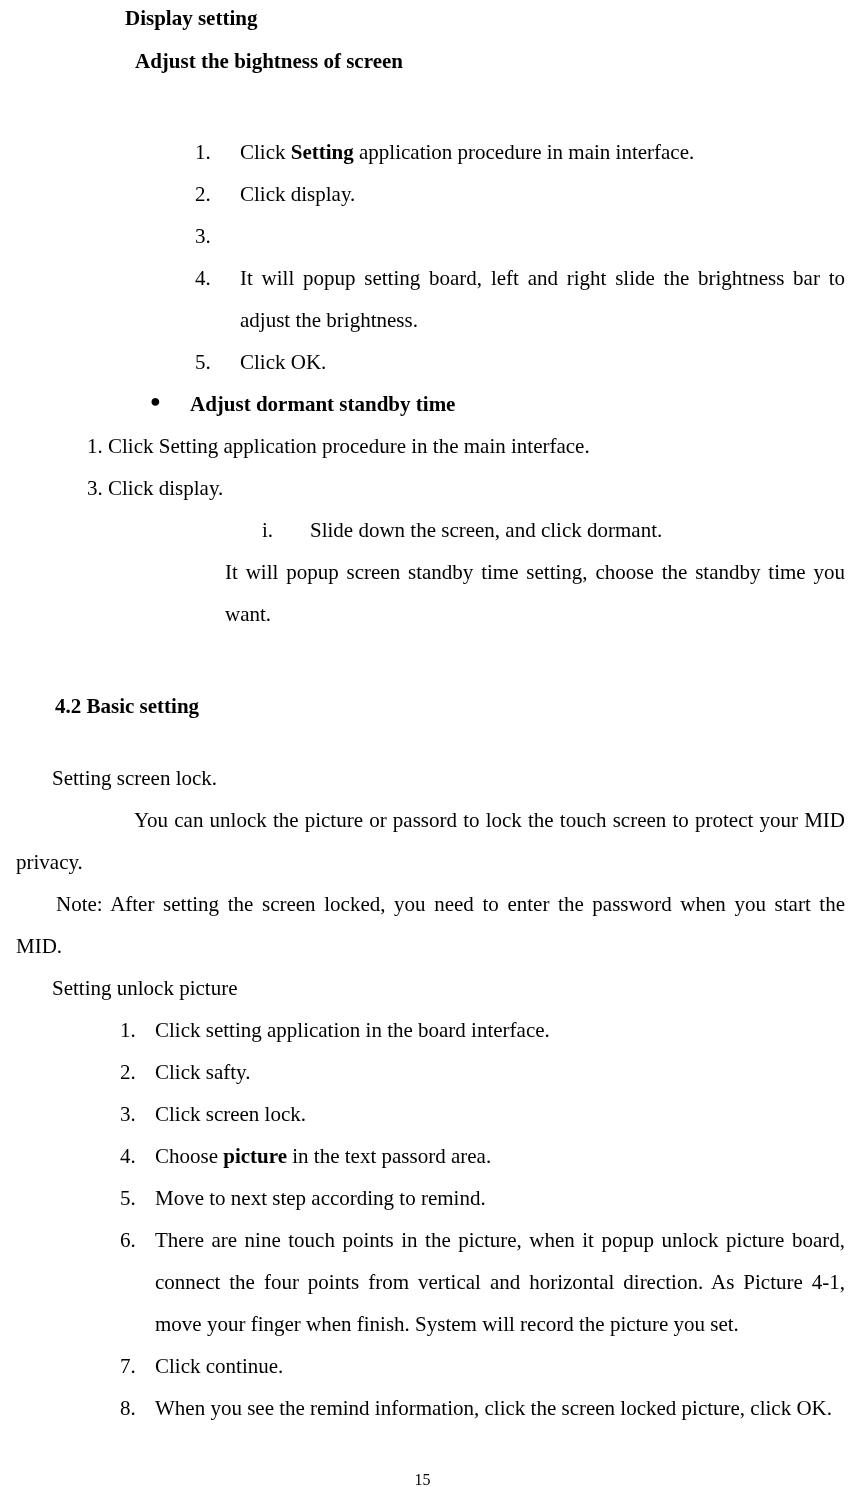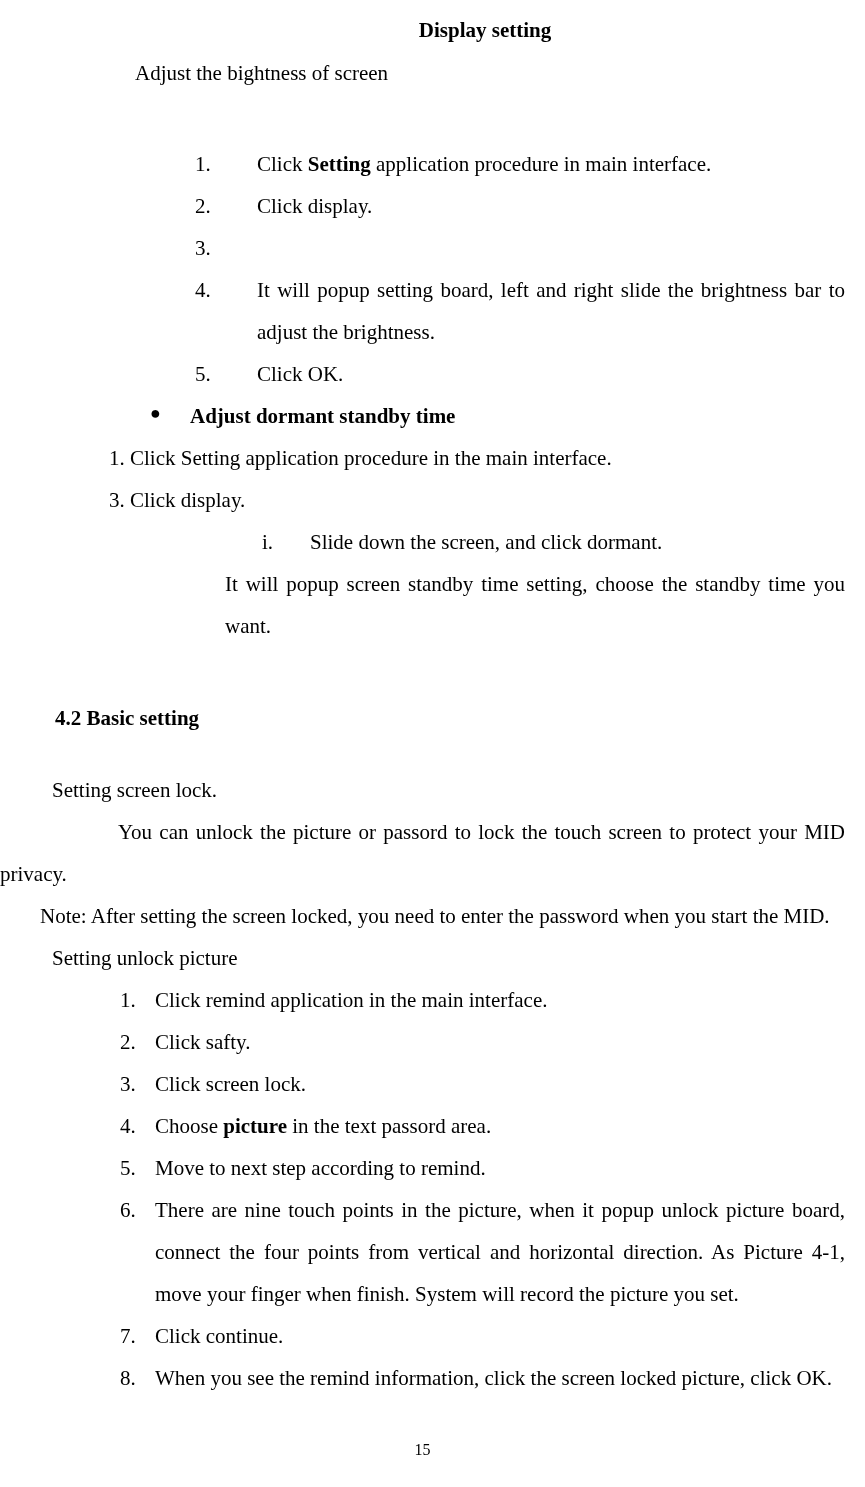--- a/index.html
+++ b/index.html
@@ -10,26 +10,25 @@
       padding: 0;
       width: 865px;
       color: #000;
     }
     .page {
       padding: 0 20px 40px 0;
     }
     .heading-1 {
       font-weight: bold;
       margin-left: 125px;
-      margin-top: 12px;
+      margin-top: 0;
       line-height: 1.8;
-      text-align: center;
     }
     .heading-2 {
-      font-weight: normal;
+      font-weight: bold;
       margin-left: 135px;
       margin-top: 5px;
       line-height: 1.8;
     }
     .heading-3 {
       font-weight: normal;
       margin-left: 52px;
     }
     .heading-4 {
       font-weight: bold;
@@ -48,57 +47,56 @@
     }
     .ol-numbered .num {
       width: 45px;
       flex-shrink: 0;
       text-align: left;
       padding-left: 40px;
     }
     .ol-numbered .txt {
       flex: 1;
       text-align: justify;
-      margin-left: 17px;
     }
     .bullet-section {
       display: flex;
       margin-left: 150px;
       margin-top: 0;
     }
     .bullet-section .bullet {
       width: 40px;
       font-size: 18px;
       flex-shrink: 0;
     }
     .bullet-section .txt {
       font-weight: bold;
     }
     .sub-1, .sub-2 {
-      margin-left: 109px;
+      margin-left: 87px;
     }
     .roman-list {
       margin-left: 225px;
     }
     .roman-list li {
       display: flex;
       margin-bottom: 0;
     }
     .roman-list .num {
       width: 85px;
       flex-shrink: 0;
       text-align: center;
     }
     .roman-list .txt {
       flex: 1;
       text-align: justify;
     }
     .para {
       text-align: justify;
-      margin-left: 0;
+      margin-left: 16px;
     }
     .para-indent {
       text-indent: 118px;
     }
     .para-indent-2 {
       text-indent: 40px;
     }
     .ol-numbered-2 {
       margin-left: 80px;
       padding-left: 0;
@@ -185,21 +183,21 @@
 
   <div class="para para-indent">You can unlock the picture or passord to lock the touch screen to protect your MID privacy.</div>
 
   <div class="para para-indent-2">Note: After setting the screen locked, you need to enter the password when you start the MID.</div>
 
   <div class="heading-3">Setting unlock picture</div>
 
   <ul class="ol-numbered-2">
     <li>
       <span class="num">1.</span>
-      <span class="txt">Click remind application in the main interface.</span>
+      <span class="txt">Click setting application in the board interface.</span>
     </li>
     <li>
       <span class="num">2.</span>
       <span class="txt">Click safty.</span>
     </li>
     <li>
       <span class="num">3.</span>
       <span class="txt">Click screen lock.</span>
     </li>
     <li>

